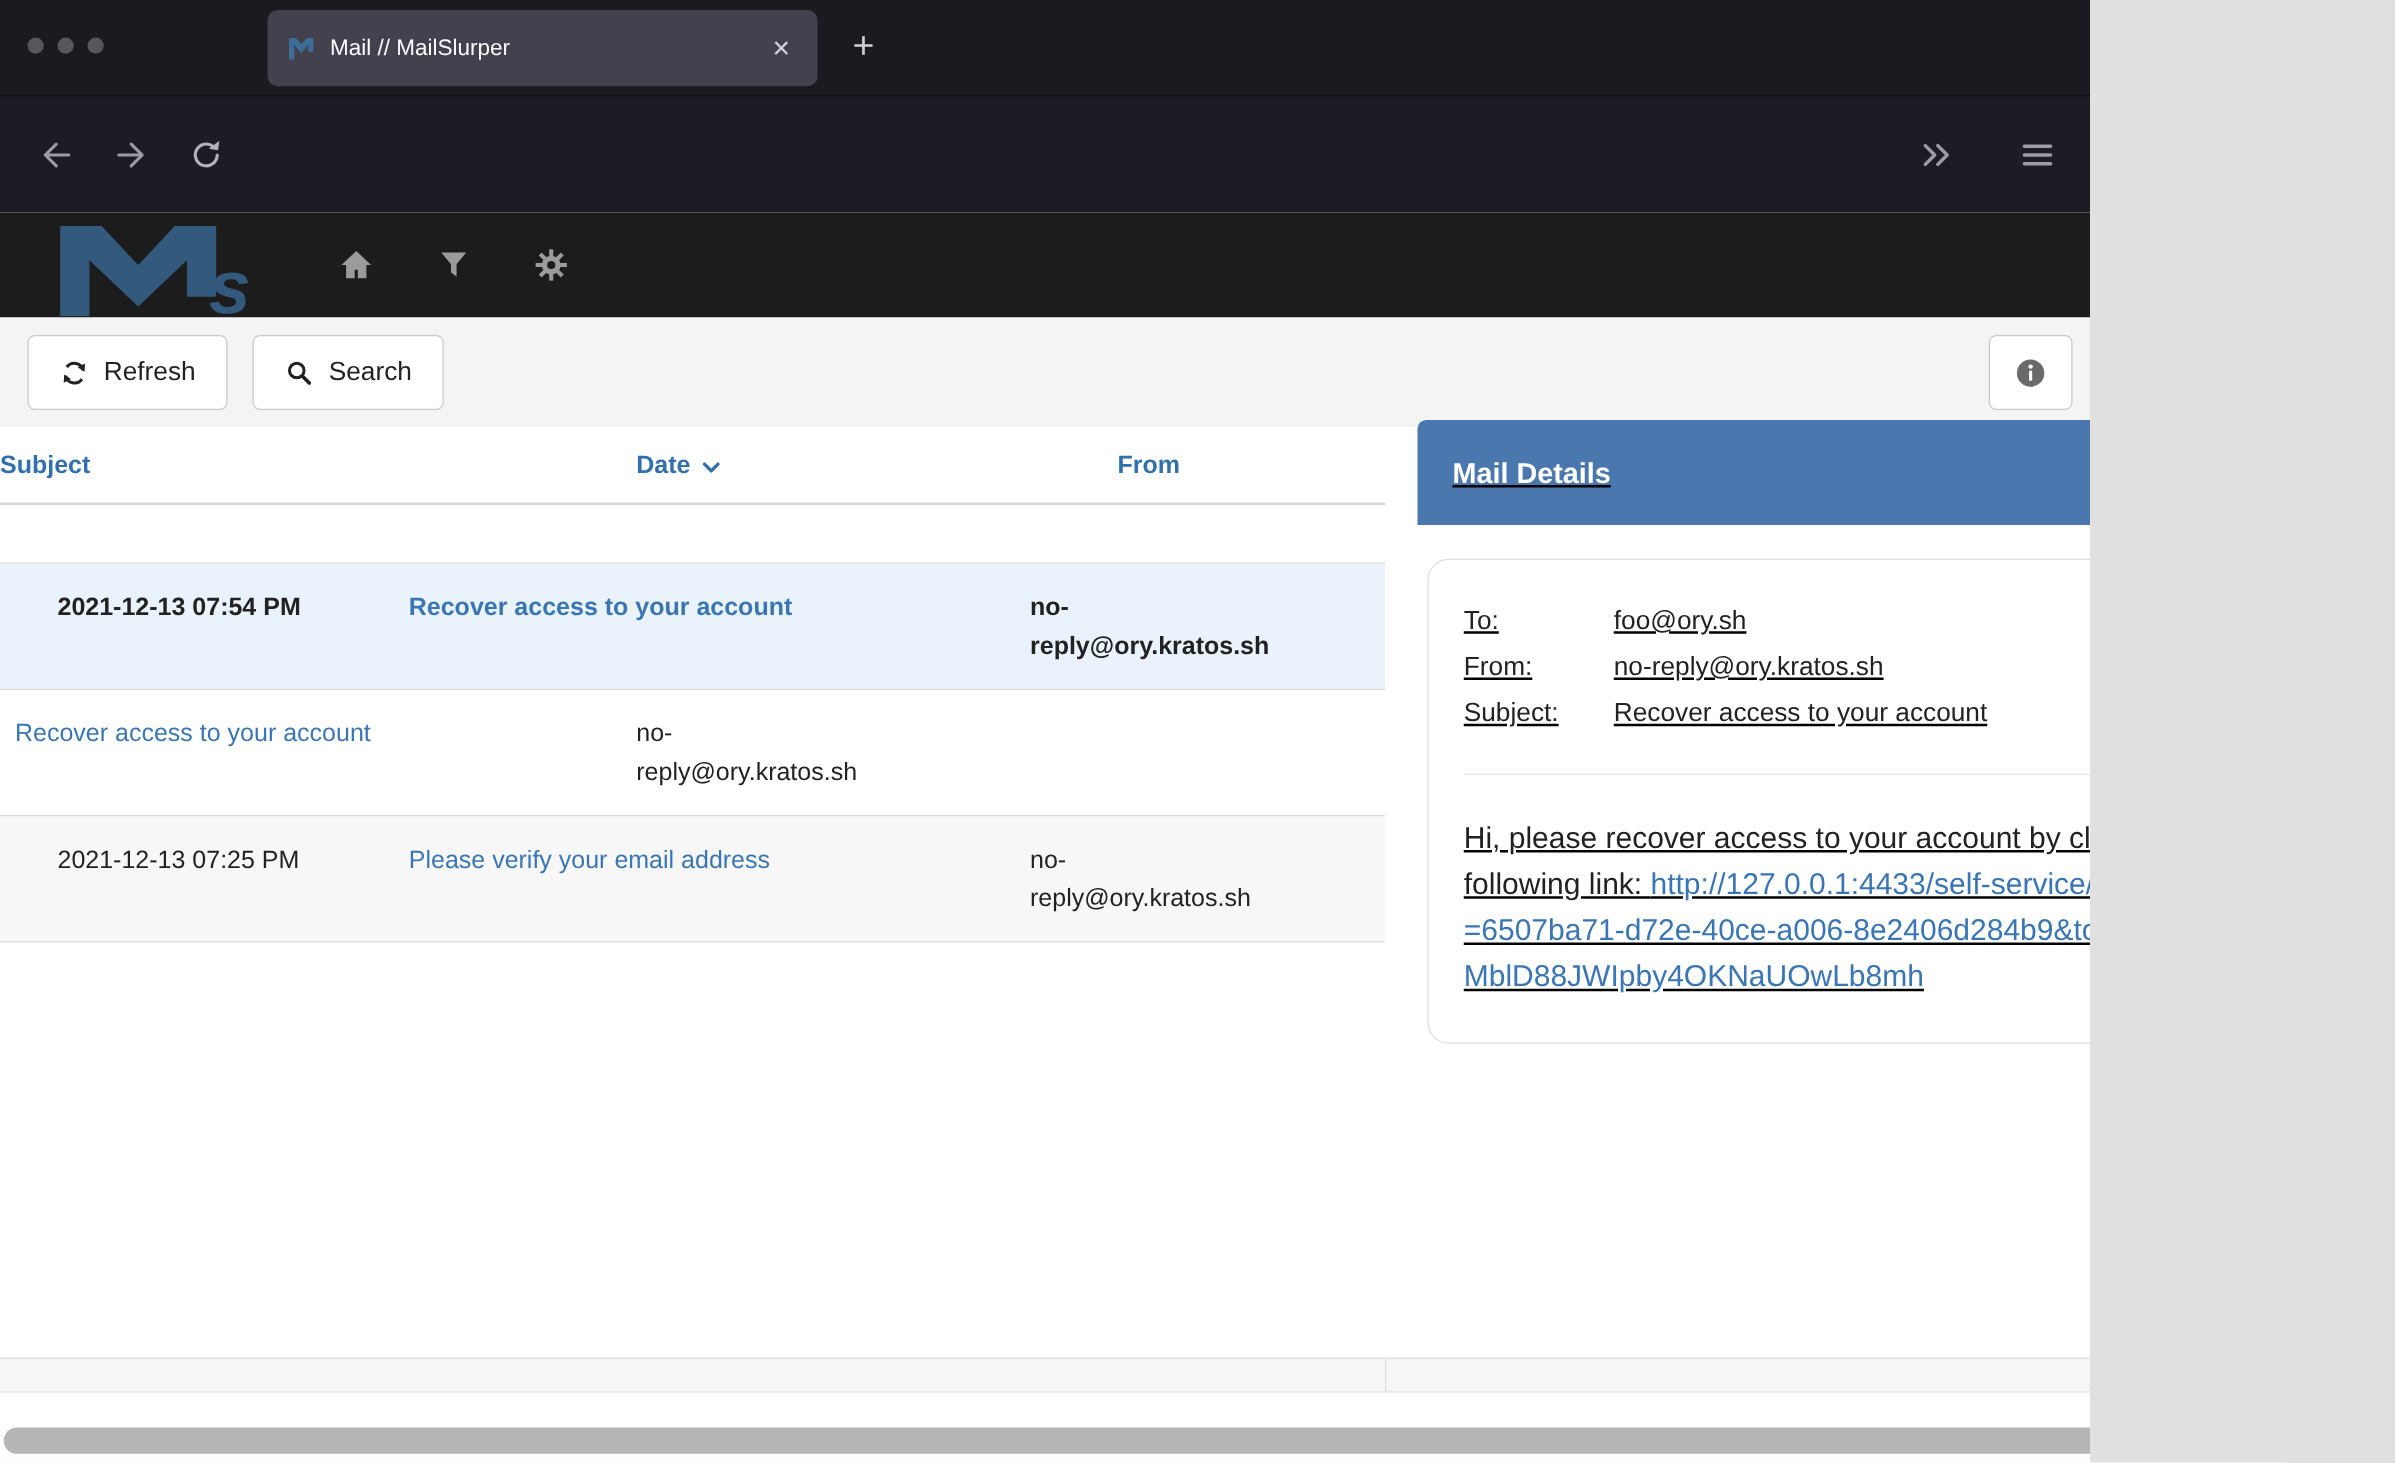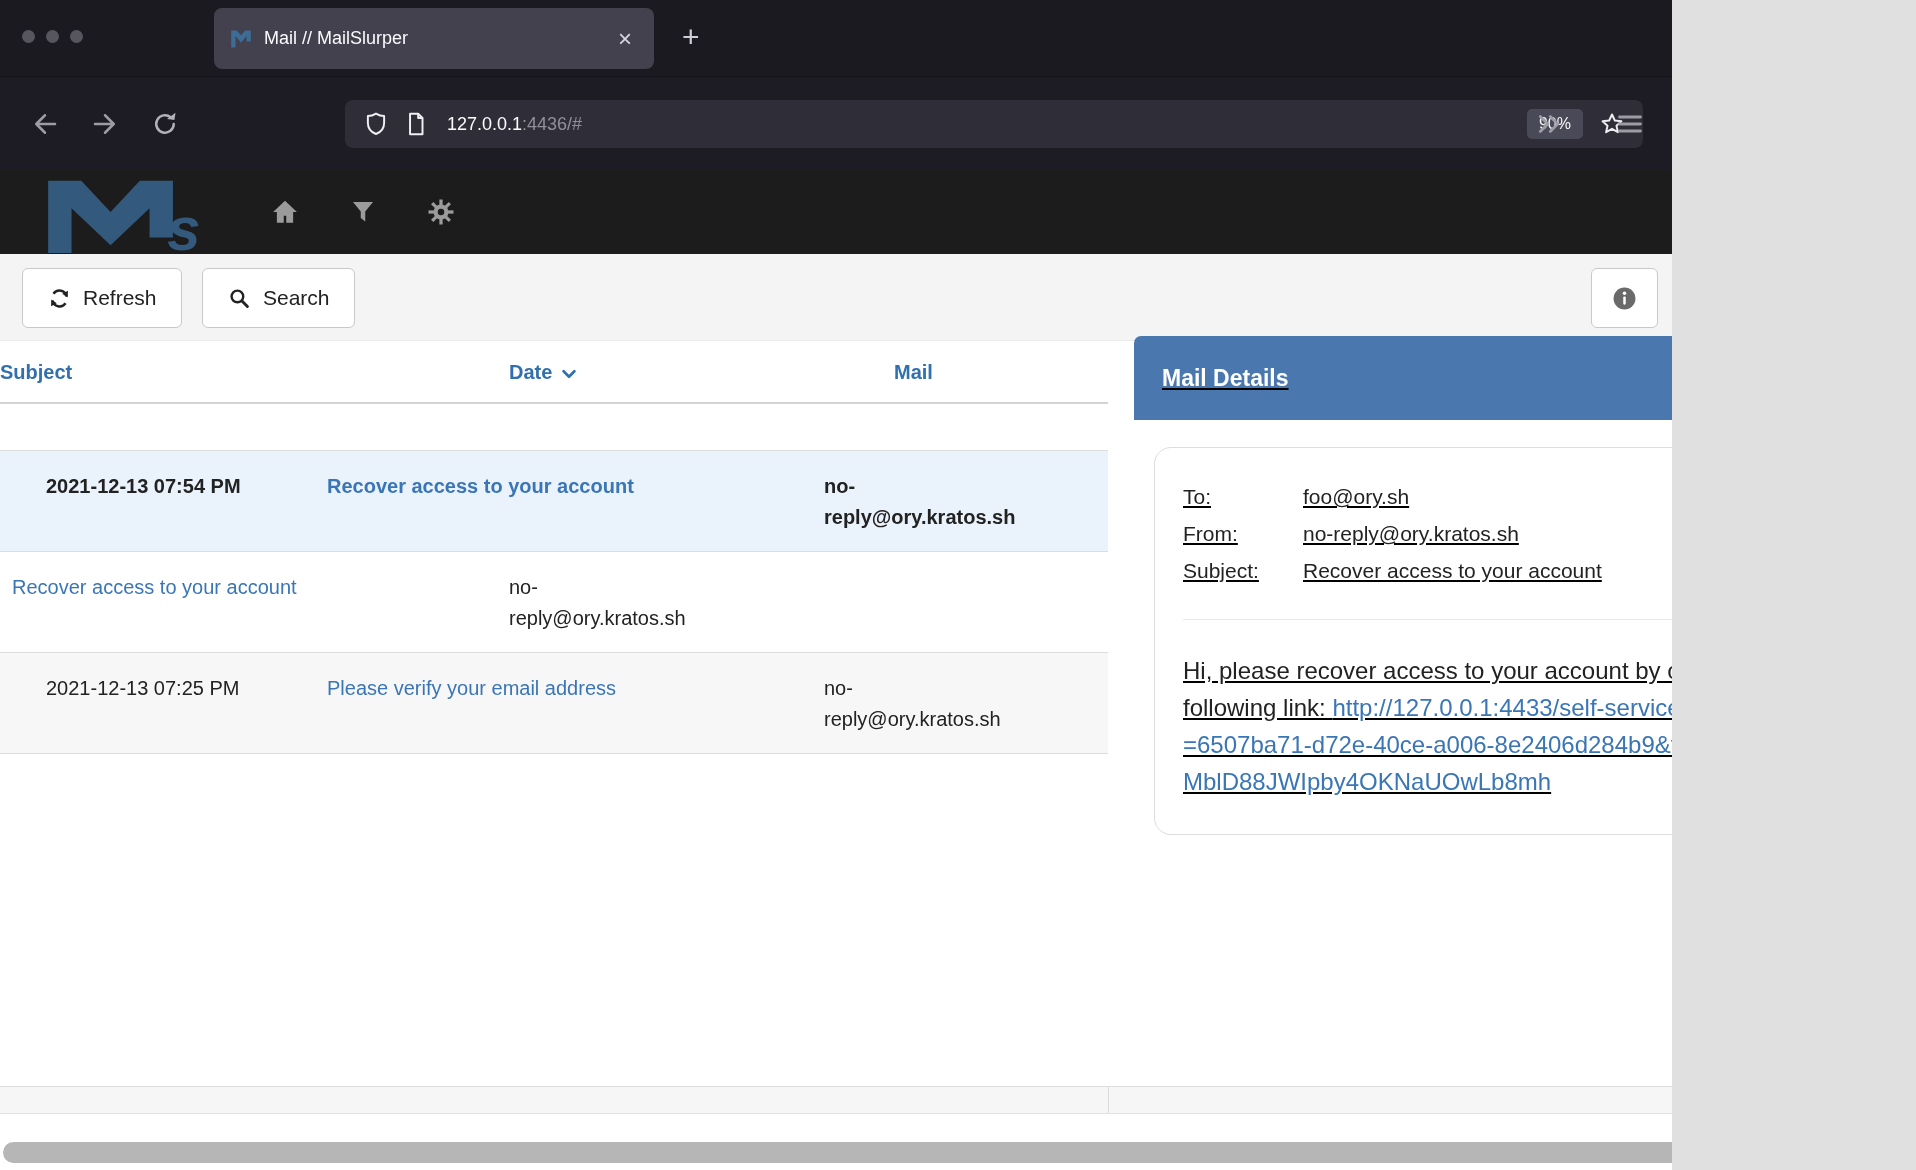--- a/index.html
+++ b/index.html
@@ -67,21 +67,21 @@
   .mail-row.selected { background:#eaf2fb; font-weight:bold; }
   .subj-link { color:#3a76b5; text-decoration:none; }
   .col-date, .col-from { color:#222; }
 
   
   .mail-details { position:absolute; top:336px; left:1134px; width:776px;text-decoration:underline; }
   .md-header { height:84px; background:#4a78ae; border-radius:7px 7px 0 0; display:flex; align-items:center;
                padding:0 26px 0 28px; }
   .md-title { color:#fff; font-size:23px; font-weight:bold; flex:1; }
   .ext-ic { width:28px; height:28px; }
-  .md-card { margin:27px 16px 0 20px; border:1px solid #ddd; border-radius:17px; background:#fff; padding:30px 28px 34px 28px; }
+  .md-card { margin:27px 16px 0 8px; border:1px solid #ddd; border-radius:17px; background:#fff; padding:30px 28px 34px 28px; }
   .md-fieldrow { display:flex; font-size:21px; line-height:37px; color:#222; }
   .md-label { width:120px; flex:none; }
   .md-hr { border:none; border-top:1px solid #e7e7e7; margin:30px 0 32px 0; }
   .md-body { font-size:24px; line-height:37px; color:#222; max-width:660px; }
   .md-link { color:#3a76b5; text-decoration:none; overflow-wrap:anywhere; word-break:break-all; }
 
   
   .footer-strip { position:absolute; top:1086px; left:0; right:0; height:28px; background:#f6f6f6;
                   border-top:1px solid #ddd; border-bottom:1px solid #e2e2e2; }
   .footer-divider { position:absolute; left:1108px; top:0; bottom:0; width:1px; background:#ddd; }
@@ -115,34 +115,20 @@
       </svg>
       <svg class="nav-ic" viewBox="0 0 24 24">
         <path d="M12 5 L19 12 L12 19 M19 12 H4" stroke="#9c9ba6" stroke-width="2" fill="none" stroke-linecap="round" stroke-linejoin="round"></path>
       </svg>
       <svg class="nav-ic" viewBox="0 0 24 24">
         <path d="M19 12 a7 7 0 1 1 -2.5-5.4" stroke="#b1b0bb" stroke-width="2" fill="none" stroke-linecap="round"></path>
         <polygon points="20,2.5 20,8.5 14,8.5" fill="#b1b0bb" transform="rotate(8 17 5.5)"></polygon>
       </svg>
     </div>
 
-    <div class="urlbar">
-      <svg class="sec-ic" viewBox="0 0 24 24">
-        <path d="M12 2.5 C9.2 4.2 6.6 4.7 4.5 4.7 v6.3 c0 5 3.3 8.6 7.5 10.2 4.2-1.6 7.5-5.2 7.5-10.2 V4.7 C17.4 4.7 14.8 4.2 12 2.5 Z" stroke="#f0f0f4" stroke-width="1.8" fill="none" stroke-linejoin="round"></path>
-      </svg>
-      <svg class="sec-ic" viewBox="0 0 24 24">
-        <path d="M6.5 2.5 h7.5 l4 4 V21.5 h-11.5 Z" stroke="#f0f0f4" stroke-width="1.8" fill="none" stroke-linejoin="round"></path>
-        <path d="M14 2.5 v4 h4" stroke="#f0f0f4" stroke-width="1.8" fill="none" stroke-linejoin="round"></path>
-      </svg>
-      <span class="url-text"><span class="url-host">127.0.0.1</span><span class="url-rest">:4436/#</span></span>
-      <span class="zoom-badge">90%</span>
-      <svg class="star-ic" viewBox="0 0 24 24">
-        <path d="M12 3.2 l2.6 5.6 6.1 .65 -4.55 4.1 1.3 6 -5.45-3.1 -5.45 3.1 1.3-6 -4.55-4.1 6.1-.65 Z" stroke="#ededf2" stroke-width="1.8" fill="none" stroke-linejoin="round"></path>
-      </svg>
-    </div>
 
     <div class="nav-right">
       <svg class="chev2-ic" viewBox="0 0 24 24">
         <path d="M5 6 l6 6 -6 6 M13 6 l6 6 -6 6" stroke="#9c9ba6" stroke-width="2.2" fill="none" stroke-linecap="round" stroke-linejoin="round"></path>
       </svg>
       <svg class="menu-ic" viewBox="0 0 24 24">
         <path d="M3 6 h18 M3 12 h18 M3 18 h18" stroke="#9c9ba6" stroke-width="2.4" stroke-linecap="round"></path>
       </svg>
     </div>
   </div>
@@ -207,21 +193,21 @@
       <div class="mcell col-subject">
         <span>Subject</span>
       </div>
       <div class="mcell col-date">
         <span>Date</span>
         <svg class="sort-ic" viewBox="0 0 20 20">
           <path d="M4 7 l6 6 6-6" stroke="#3170af" stroke-width="3" fill="none" stroke-linecap="round" stroke-linejoin="round"></path>
         </svg>
       </div>
       <div class="mcell col-from">
-        <span>Mail</span>
+        <span>From</span>
       </div>
     </div>
     <div class="spacer-row"></div>
     <div>
     <div class="mrow mail-row selected">
       <div class="mcell col-date">2021-12-13 07:54 PM</div>
       <div class="mcell col-subject">
         <a class="subj-link" href="#">Recover access to your account</a>
       </div>
       <div class="mcell col-from">

